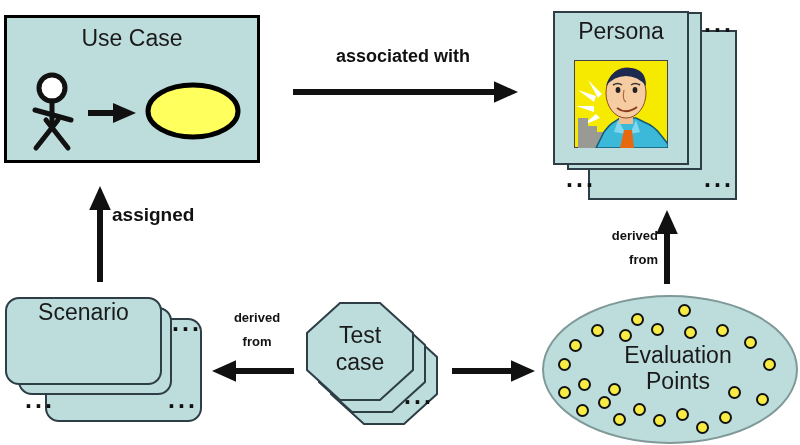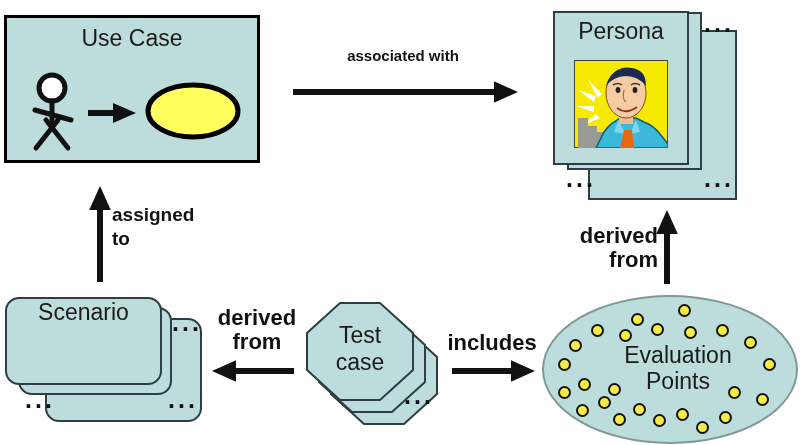--- a/index.html
+++ b/index.html
@@ -12,21 +12,21 @@
     --eval-border:#7f9898;
     --text-color:#1a1a1a;
   }
   html,body{margin:0;padding:0;background:#ffffff;}
   #canvas{
     position:relative;width:800px;height:445px;background:#ffffff;overflow:hidden;
     font-family:"Liberation Sans", sans-serif;color:var(--text-color);
   }
   .abs{position:absolute;}
   .node-title{font-size:23px;line-height:26px;text-align:center;color:var(--text-color);}
-  .edge-label{font-weight:bold;font-size:22px;line-height:24px;color:#111;}
+  .edge-label{font-weight:bold;font-size:13px;line-height:24px;color:#111;}
   .ellipsis{font-weight:bold;font-size:25px;line-height:25px;letter-spacing:3px;color:#111;}
 
   
   #use-case-box{left:4px;top:15px;width:250px;height:142px;background:var(--node-fill);border:3px solid var(--box-border);}
   #use-case-box .node-title{position:absolute;left:0;top:7px;width:100%;z-index:2;}
   #use-case-graphics{position:absolute;left:0;top:0;width:250px;height:142px;}
   .stick{stroke:#111;stroke-width:5;stroke-linecap:round;fill:none;}
   .stick-head{fill:#ffffff;stroke:#111;stroke-width:5;}
   .mini-arrow-shaft{stroke:#111;stroke-width:6;}
   .mini-arrow-head{fill:#111;}
@@ -51,21 +51,21 @@
   .octagon{fill:var(--node-fill);stroke:var(--node-border);stroke-width:2;}
   .octagon-text{font-family:"Liberation Sans",sans-serif;font-size:23px;fill:var(--text-color);text-anchor:middle;}
 
   
   #evaluation-ellipse{left:542px;top:295px;width:252px;height:145px;background:var(--node-fill);
     border:2px solid var(--eval-border);border-radius:50%;}
   #evaluation-label{position:absolute;left:8px;top:45px;width:100%;text-align:center;z-index:2;}
   .eval-dot{position:absolute;width:13px;height:13px;border-radius:50%;background:var(--dot-fill);border:2px solid #111;box-sizing:border-box;z-index:1;}
 
   
-  #label-associated-with{left:303px;top:44px;width:200px;text-align:center;font-size:15px;}
+  #label-associated-with{left:303px;top:44px;width:200px;text-align:center;font-size:18px;}
   #label-assigned-to{left:112px;top:203px;text-align:left;font-size:19px;}
   #label-derived-from-scenario{left:215px;top:306px;width:84px;text-align:center;}
   #label-includes{left:446px;top:331px;width:92px;text-align:center;}
   #label-derived-from-persona{left:568px;top:224px;width:90px;text-align:right;}
 
   #arrow-overlay{left:0;top:0;width:800px;height:445px;pointer-events:none;}
   .arrow-line{stroke:var(--arrow-color);stroke-width:6;}
   .arrow-head{fill:var(--arrow-color);}
 </style>
 </head>
@@ -189,25 +189,23 @@
     <line class="arrow-line" x1="293" y1="92" x2="497" y2="92" marker-end="url(#ah)"></line>
     <line class="arrow-line" x1="100" y1="282" x2="100" y2="207" marker-end="url(#ah)"></line>
     <line class="arrow-line" x1="294" y1="371" x2="233" y2="371" marker-end="url(#ah)"></line>
     <line class="arrow-line" x1="452" y1="371" x2="514" y2="371" marker-end="url(#ah)"></line>
     <line class="arrow-line" x1="667" y1="284" x2="667" y2="231" marker-end="url(#ah)"></line>
   </svg>
 
   <div class="abs edge-label" id="label-associated-with">associated with</div>
   <div class="abs edge-label" id="label-assigned-to">
     <div>assigned</div>
-    <div>to</div>
   </div>
   <div class="abs edge-label" id="label-derived-from-scenario">
     <div>derived</div>
     <div>from</div>
   </div>
-  <div class="abs edge-label" id="label-includes">includes</div>
   <div class="abs edge-label" id="label-derived-from-persona">
     <div>derived</div>
     <div>from</div>
   </div>
 
 </div>
 
 </body></html>

